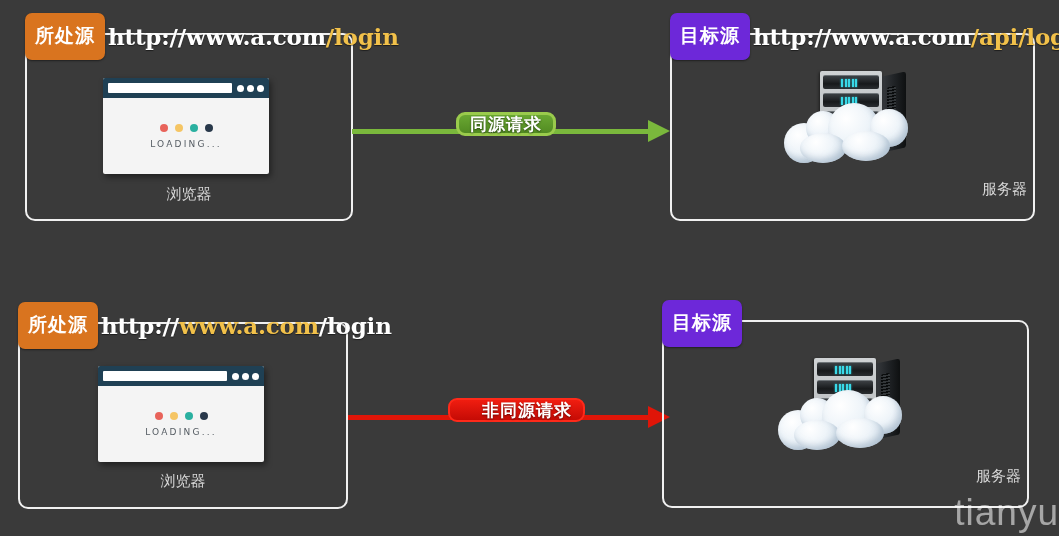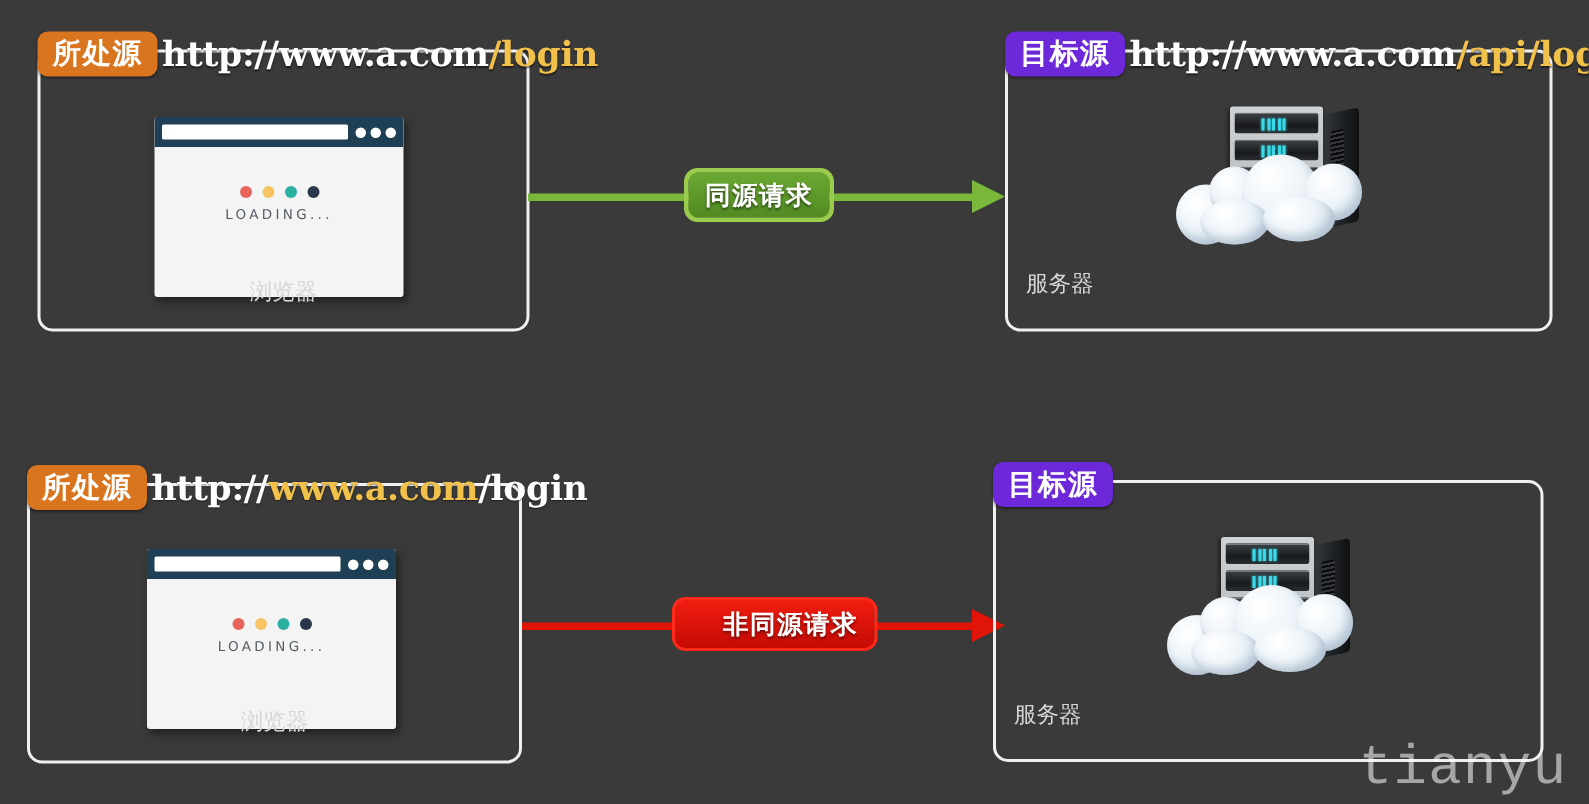--- a/index.html
+++ b/index.html
@@ -35,21 +35,21 @@
     top: -16px;
     height: 34px;
     display: flex;
     align-items: center;
     white-space: nowrap;
   }
   .badge {
     display: inline-flex;
     align-items: center;
     justify-content: center;
-    height: 30px;
+    height: 47px;
     padding: 0 10px;
     border-radius: 7px;
     color: #ffffff;
     font-size: 19px;
     font-weight: bold;
     letter-spacing: 1px;
     font-family: "DejaVu Sans", "Liberation Sans", sans-serif;
     box-shadow: 0 1px 2px rgba(0,0,0,.45);
   }
   .badge-origin { background: #d9741f; }
@@ -73,21 +73,21 @@
     text-align: center;
     color: #d6d6d6;
     font-size: 15px;
     font-family: "DejaVu Sans", "Liberation Sans", sans-serif;
   }
 
   
   .browser {
     position: absolute;
     width: 166px;
-    height: 120px;
+    height: 96px;
     background: #f4f4f4;
     border-radius: 2px;
     box-shadow: 2px 3px 6px rgba(0,0,0,.45);
     overflow: hidden;
   }
   .browser-bar {
     height: 20px;
     background: #1f4054;
     display: flex;
     align-items: center;
@@ -182,22 +182,22 @@
   }
   .cloud { position: absolute; }
   .cloud i {
     position: absolute;
     border-radius: 50%;
     background: radial-gradient(circle at 35% 30%, #ffffff 0%, #eef4f9 45%, #c6d6e3 100%);
     box-shadow: inset -3px -4px 6px rgba(150,170,190,.55);
   }
   .srv-caption {
     position: absolute;
-    left: 0; right: 16px;
-    text-align: left;
+    left: 0; right: 6px;
+    text-align: right;
     color: #d6d6d6;
     font-size: 15px;
     font-family: "DejaVu Sans", "Liberation Sans", sans-serif;
     margin-left: 12px;
   }
 
   
   .arrow { position: absolute; height: 40px; }
   .arrow-line {
     position: absolute;
@@ -207,21 +207,21 @@
   .arrow-head {
     position: absolute;
     top: 8px;
     width: 0; height: 0;
     border-top: 11px solid transparent;
     border-bottom: 11px solid transparent;
   }
   .arrow-label {
     position: absolute;
     top: 0;
-    height: 36px;
+    height: 24px;
     display: flex;
     align-items: center;
     justify-content: center;
     padding: 0 11px;
     border-radius: 9px;
     color: #ffffff;
     font-size: 17px;
     font-weight: bold;
     letter-spacing: 1px;
     font-family: "DejaVu Sans", "Liberation Sans", sans-serif;
@@ -235,26 +235,26 @@
   }
   .label-red {
     background: linear-gradient(180deg,#f01d10 0%,#c50b05 100%);
     border: 2px solid #ff2a1a;
     text-shadow: 0 1px 2px rgba(0,0,0,.5);
   }
 
   
   .watermark {
     position: absolute;
-    right: 14px;
+    right: 0;
     bottom: 2px;
     color: rgba(255,255,255,.55);
     font-size: 37px;
     letter-spacing: 1px;
-    font-family: Liberation Mono, monospace;
+    font-family: Liberation Sans, sans-serif;
     pointer-events: none;
   }
 </style>
 </head>
 <body>
 
 <div class="card card-top-left">
   <div class="url-strip">
     <span class="badge badge-origin">所处源</span>
     <span class="url">

